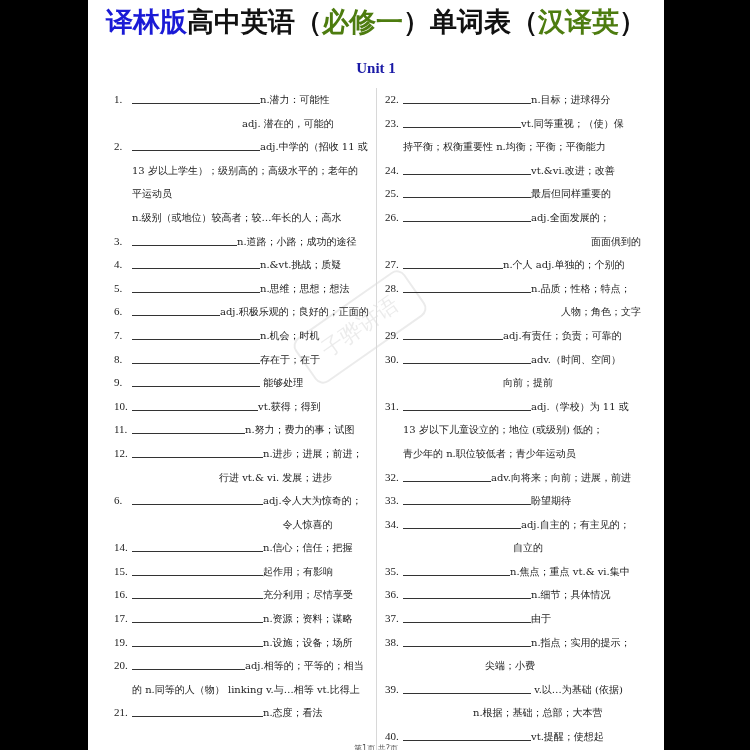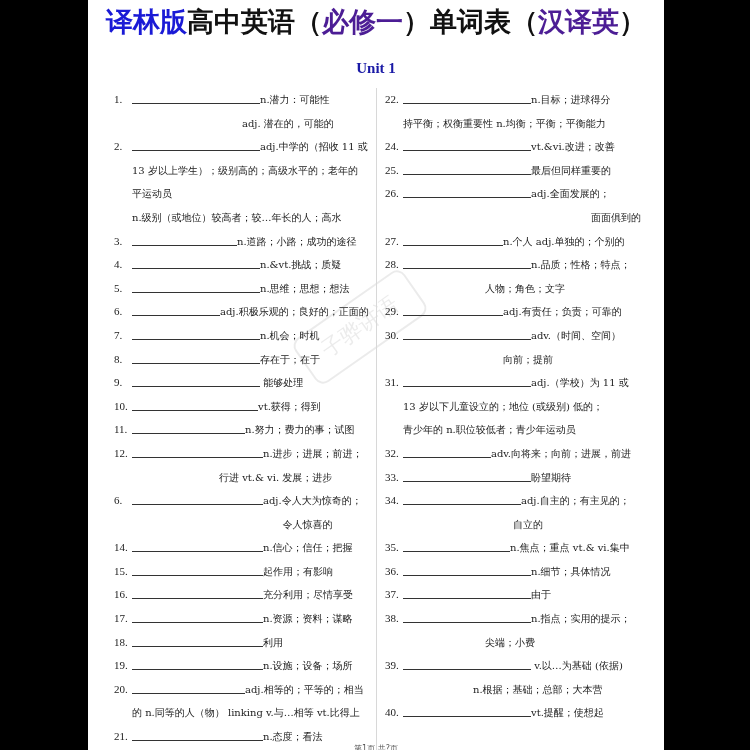--- a/index.html
+++ b/index.html
@@ -10,21 +10,21 @@
   .page {
     position: absolute; left: 88px; top: 0; width: 576px; height: 750px;
     background: #fff; overflow: hidden;
   }
   .title {
     position: absolute; left: 0; top: 4px; width: 576px; text-align: center;
     font-family: "DejaVu Sans", sans-serif; font-weight: bold; font-size: 27px;
     letter-spacing: 0px; white-space: nowrap; color: #111;
   }
   .title .blue { color: #1a1ad6; }
-  .title .red { color: #4c1d95; }
+  .title .red { color: #4d7c0f; }
   .unit {
     position: absolute; left: 0; top: 60px; width: 576px; text-align: center;
     font-family: "Liberation Serif", serif; font-weight: bold; font-size: 15px; color: #1a1aa6;
   }
   .divider {
     position: absolute; left: 288px; top: 88px; width: 1px; height: 662px; background: #d8d8d8;
   }
   .col { position: absolute; top: 88px; }
   .col.left { left: 26px; width: 256px; }
   .col.right { left: 297px; width: 256px; }
@@ -82,36 +82,36 @@
       <div class="row"><span class="num">10.</span><span class="blank" style="width: 126px; margin-left: 2px;"></span><span class="def">vt.获得；得到</span></div>
       <div class="row"><span class="num">11.</span><span class="blank" style="width: 113px; margin-left: 2px;"></span><span class="def">n.努力；费力的事；试图</span></div>
       <div class="row"><span class="num">12.</span><span class="blank" style="width: 131px; margin-left: 2px;"></span><span class="def">n.进步；进展；前进；</span></div>
       <div class="cont" style="padding-left: 105px;">行进 vt.&amp; vi. 发展；进步</div>
       <div class="row"><span class="num">6.</span><span class="blank" style="width: 131px; margin-left: 2px;"></span><span class="def">adj.令人大为惊奇的；</span></div>
       <div class="cont" style="padding-left: 131px; text-align: center;">令人惊喜的</div>
       <div class="row"><span class="num">14.</span><span class="blank" style="width: 131px; margin-left: 2px;"></span><span class="def">n.信心；信任；把握</span></div>
       <div class="row"><span class="num">15.</span><span class="blank" style="width: 131px; margin-left: 2px;"></span><span class="def">起作用；有影响</span></div>
       <div class="row"><span class="num">16.</span><span class="blank" style="width: 131px; margin-left: 2px;"></span><span class="def">充分利用；尽情享受</span></div>
       <div class="row"><span class="num">17.</span><span class="blank" style="width: 131px; margin-left: 2px;"></span><span class="def">n.资源；资料；谋略</span></div>
-      <div class="row"><span class="num">18.</span><span class="blank" style="width: 131px; margin-left: 2px;"></span><span class="def">利用</span></div>
       <div class="row"><span class="num">19.</span><span class="blank" style="width: 131px; margin-left: 2px;"></span><span class="def">n.设施；设备；场所</span></div>
       <div class="row"><span class="num">20.</span><span class="blank" style="width: 113px; margin-left: 2px;"></span><span class="def">adj.相等的；平等的；相当</span></div>
       <div class="cont" style="padding-left: 18px;">的 n.同等的人（物） linking v.与…相等 vt.比得上</div>
       <div class="row"><span class="num">21.</span><span class="blank" style="width: 131px; margin-left: 2px;"></span><span class="def">n.态度；看法</span></div>
     </div>
   <div class="col right" id="col-right">
       <div class="row"><span class="num">22.</span><span class="blank" style="width: 128px; margin-left: 2px;"></span><span class="def">n.目标；进球得分</span></div>
+      <div class="row"><span class="num">23.</span><span class="blank" style="width: 118px; margin-left: 2px;"></span><span class="def">vt.同等重视；（使）保</span></div>
       <div class="cont" style="padding-left: 18px;">持平衡；权衡重要性 n.均衡；平衡；平衡能力</div>
       <div class="row"><span class="num">24.</span><span class="blank" style="width: 128px; margin-left: 2px;"></span><span class="def">vt.&amp;vi.改进；改善</span></div>
       <div class="row"><span class="num">25.</span><span class="blank" style="width: 128px; margin-left: 2px;"></span><span class="def">最后但同样重要的</span></div>
       <div class="row"><span class="num">26.</span><span class="blank" style="width: 128px; margin-left: 2px;"></span><span class="def">adj.全面发展的；</span></div>
       <div class="cont" style="padding-left: 128px; text-align: right;">面面俱到的</div>
       <div class="row"><span class="num">27.</span><span class="blank" style="width: 100px; margin-left: 2px;"></span><span class="def">n.个人 adj.单独的；个别的</span></div>
       <div class="row"><span class="num">28.</span><span class="blank" style="width: 128px; margin-left: 2px;"></span><span class="def">n.品质；性格；特点；</span></div>
-      <div class="cont" style="padding-left: 100px;">人物；角色；文字</div>
+      <div class="cont" style="padding-left: 100px; text-align: right;">人物；角色；文字</div>
       <div class="row"><span class="num">29.</span><span class="blank" style="width: 100px; margin-left: 2px;"></span><span class="def">adj.有责任；负责；可靠的</span></div>
       <div class="row"><span class="num">30.</span><span class="blank" style="width: 128px; margin-left: 2px;"></span><span class="def">adv.（时间、空间）</span></div>
       <div class="cont" style="padding-left: 118px;">向前；提前</div>
       <div class="row"><span class="num">31.</span><span class="blank" style="width: 128px; margin-left: 2px;"></span><span class="def">adj.（学校）为 11 或</span></div>
       <div class="cont" style="padding-left: 18px;">13 岁以下儿童设立的；地位 (或级别) 低的；</div>
       <div class="cont" style="padding-left: 18px;">青少年的 n.职位较低者；青少年运动员</div>
       <div class="row"><span class="num">32.</span><span class="blank" style="width: 88px; margin-left: 2px;"></span><span class="def">adv.向将来；向前；进展，前进</span></div>
       <div class="row"><span class="num">33.</span><span class="blank" style="width: 128px; margin-left: 2px;"></span><span class="def">盼望期待</span></div>
       <div class="row"><span class="num">34.</span><span class="blank" style="width: 118px; margin-left: 2px;"></span><span class="def">adj.自主的；有主见的；</span></div>
       <div class="cont" style="padding-left: 128px;">自立的</div>

